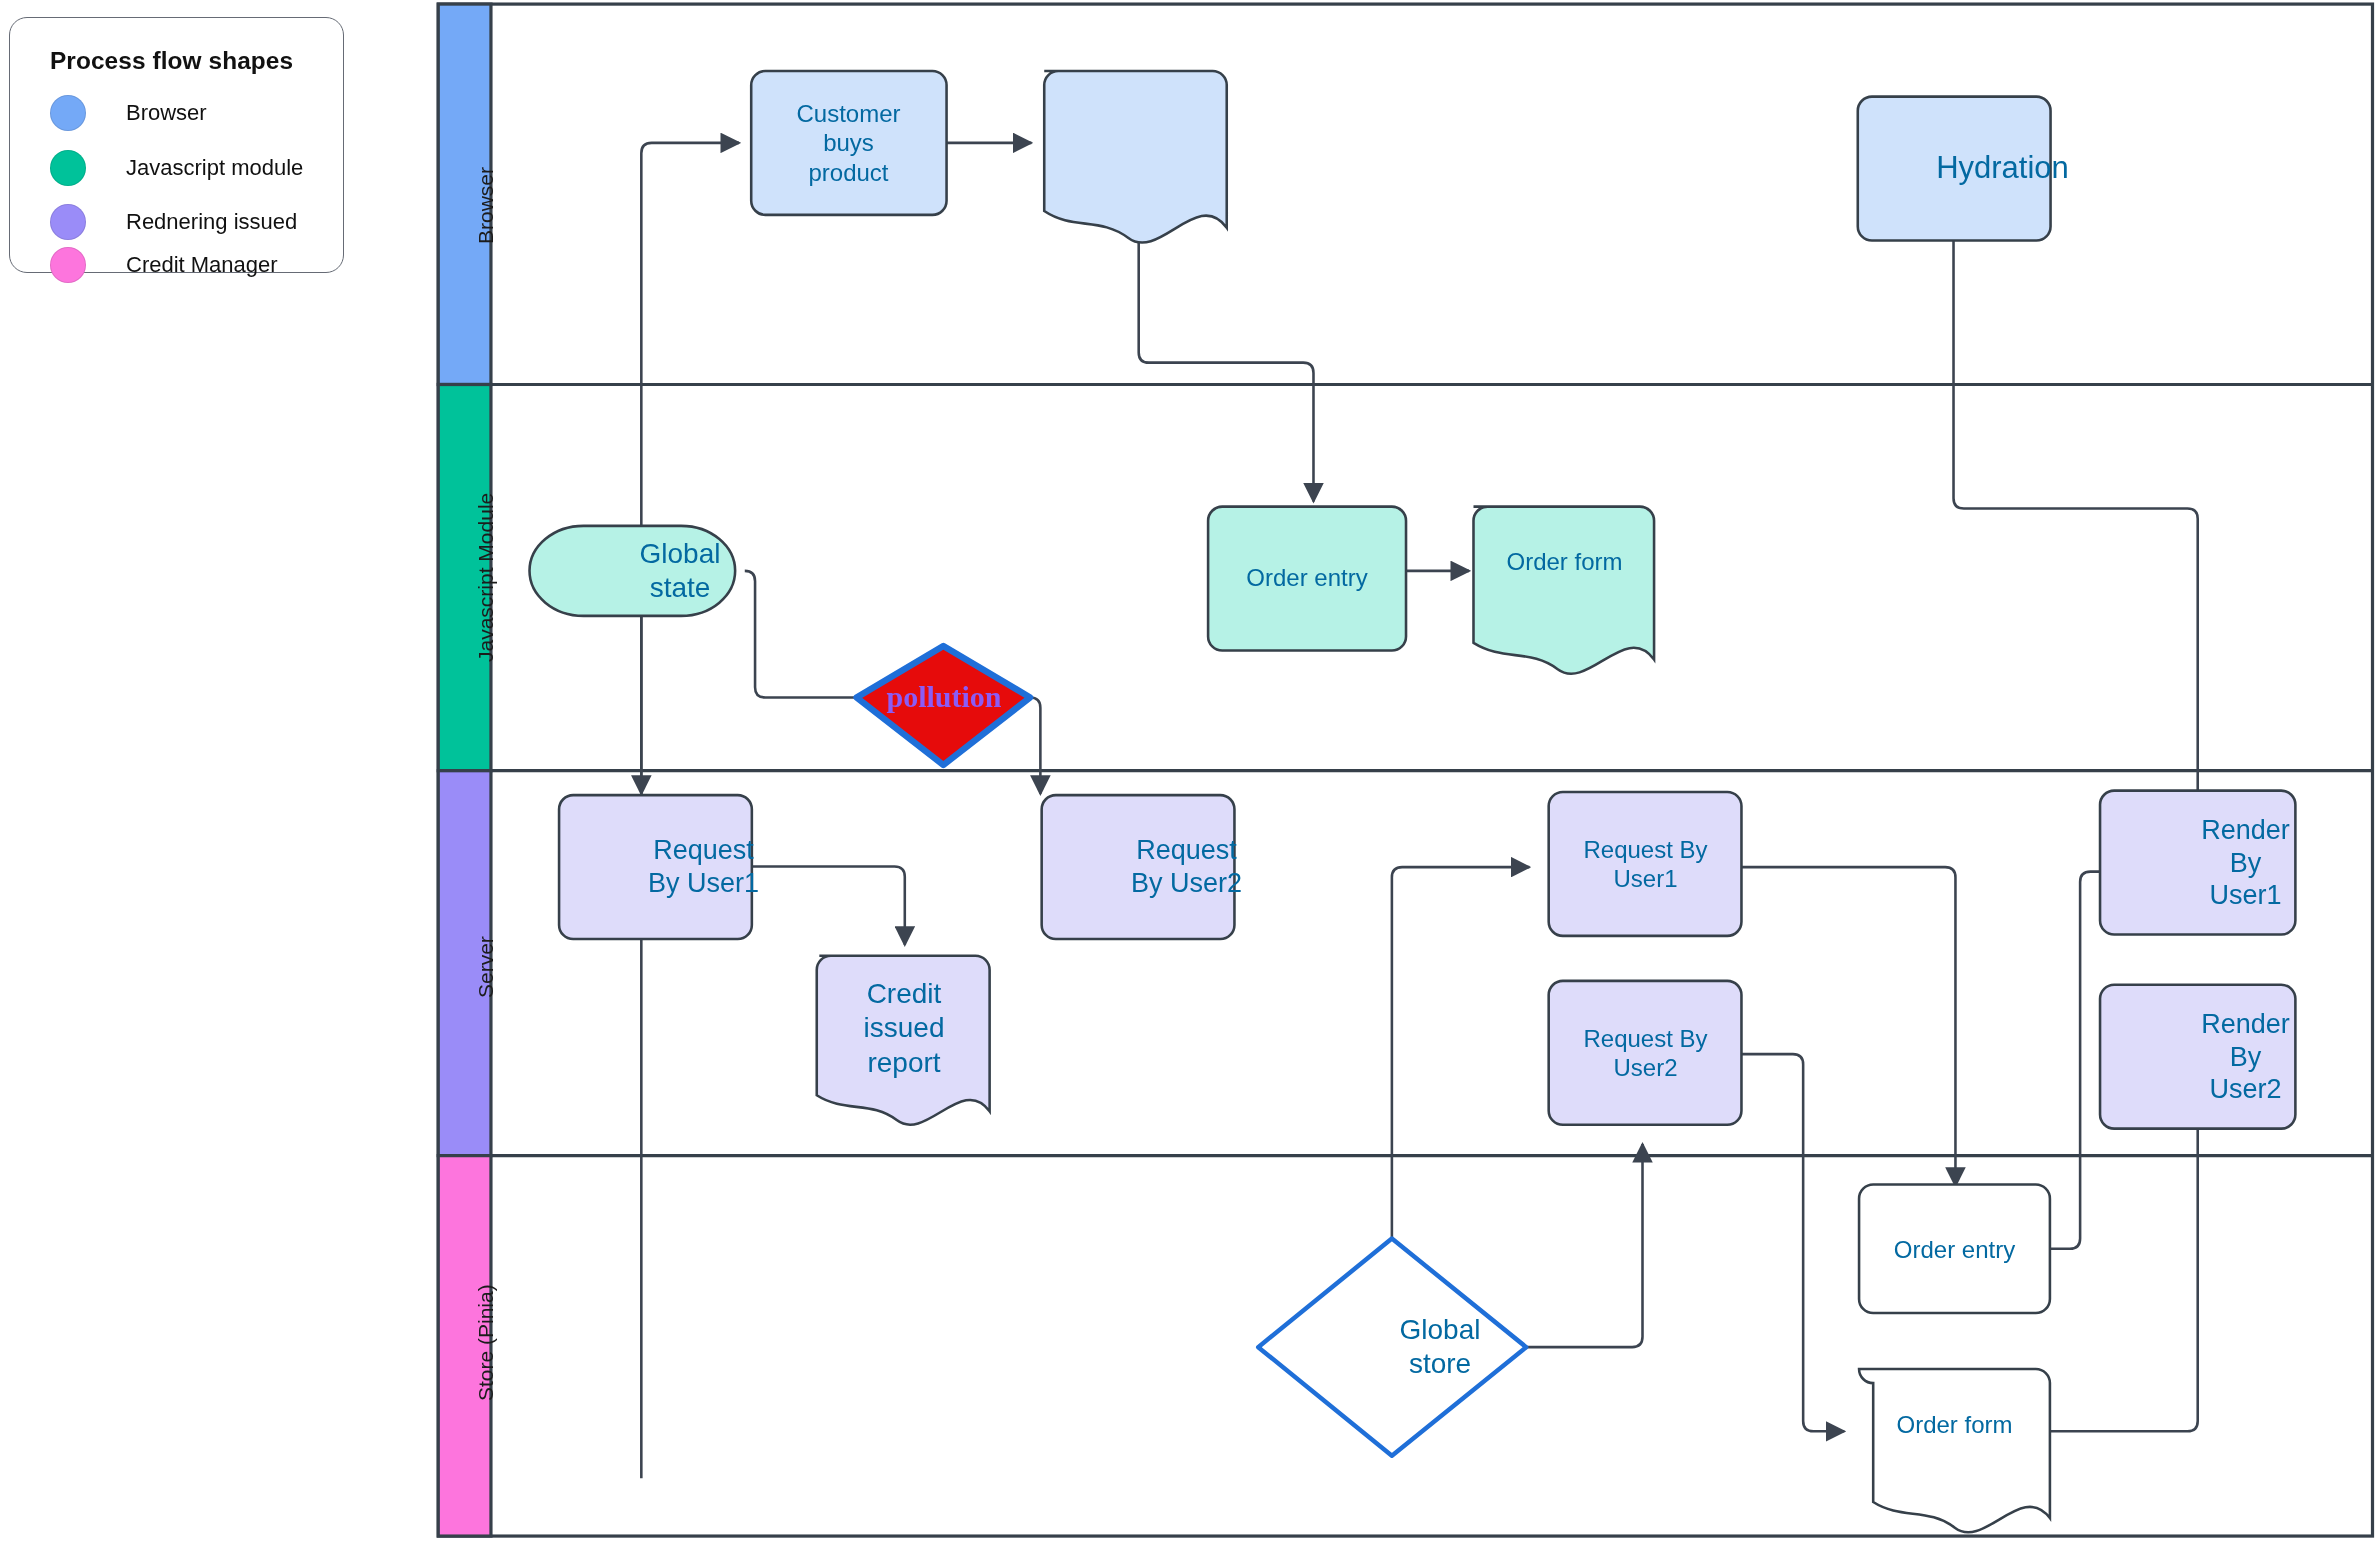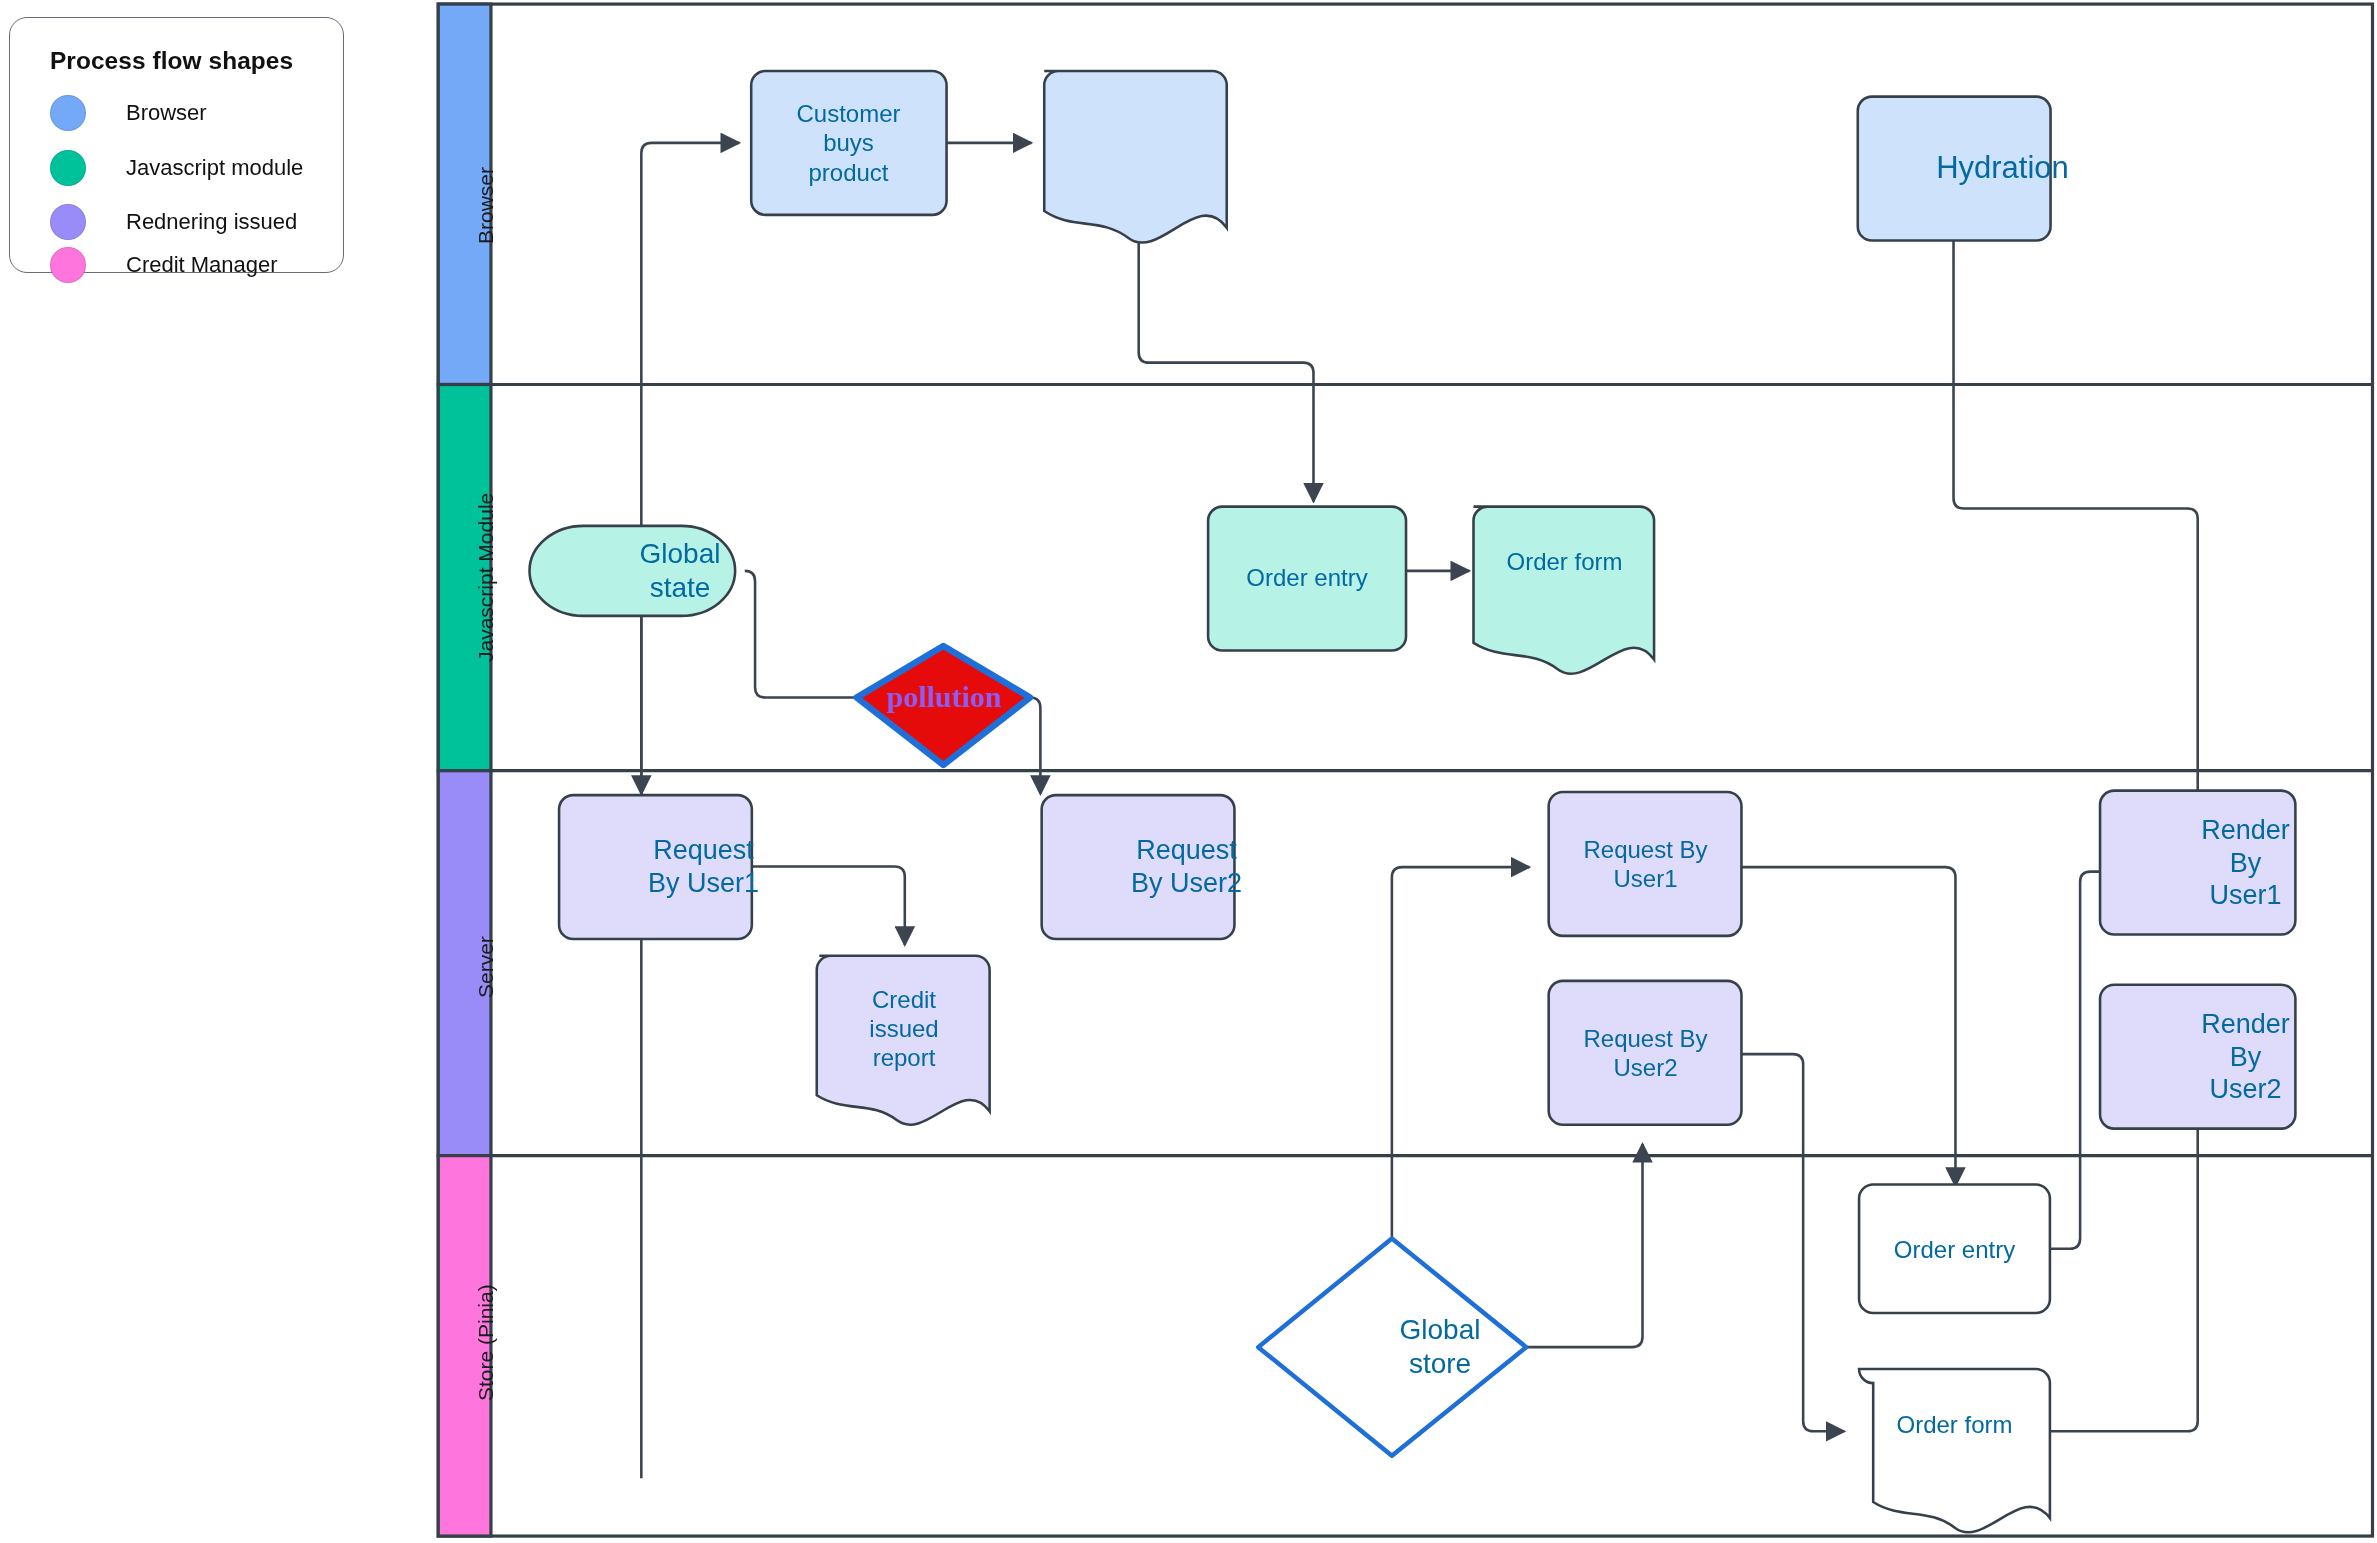--- a/index.html
+++ b/index.html
@@ -191,21 +191,21 @@
 
   <div class="nlabel serif" style="left:857px;top:668px;width:174px;height:58px;font-size:30px;">pollution</div>
 
   <div class="nlabel" style="left:1208px;top:506px;width:198px;height:144px;font-size:24px;">Order entry</div>
 
   <div class="nlabel" style="left:1474px;top:514px;width:181px;height:96px;font-size:24px;">Order form</div>
 
   <div class="nlabel bold" style="left:559px;top:795px;width:193px;height:144px;font-size:27px;">Request
 By User1</div>
 
-  <div class="nlabel" style="left:819px;top:964px;width:170px;height:129px;font-size:24px;">Credit
+  <div class="nlabel" style="left:819px;top:964px;width:170px;height:129px;font-size:28px;">Credit
 issued
 report</div>
 
   <div class="nlabel bold" style="left:1042px;top:795px;width:193px;height:144px;font-size:27px;">Request
 By User2</div>
 
   <div class="nlabel" style="left:1549px;top:792px;width:193px;height:144px;font-size:24px;">Request By
 User1</div>
 
   <div class="nlabel" style="left:1549px;top:981px;width:193px;height:144px;font-size:24px;">Request By

